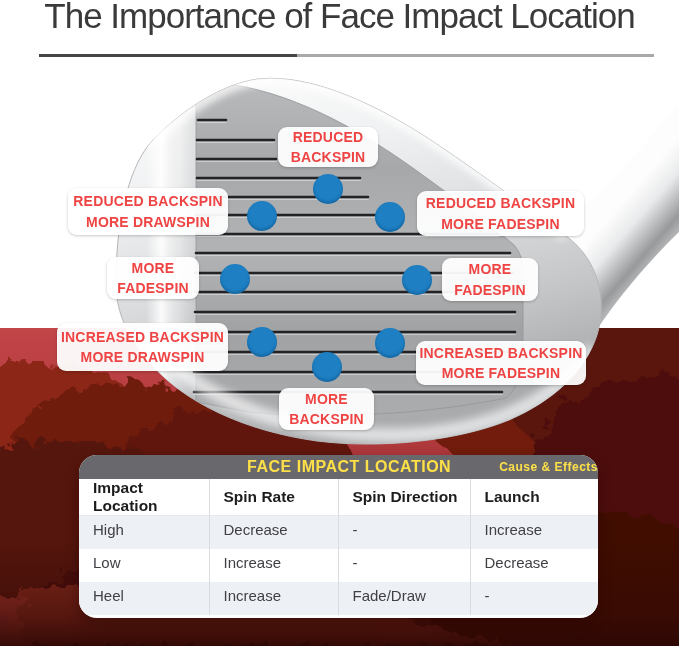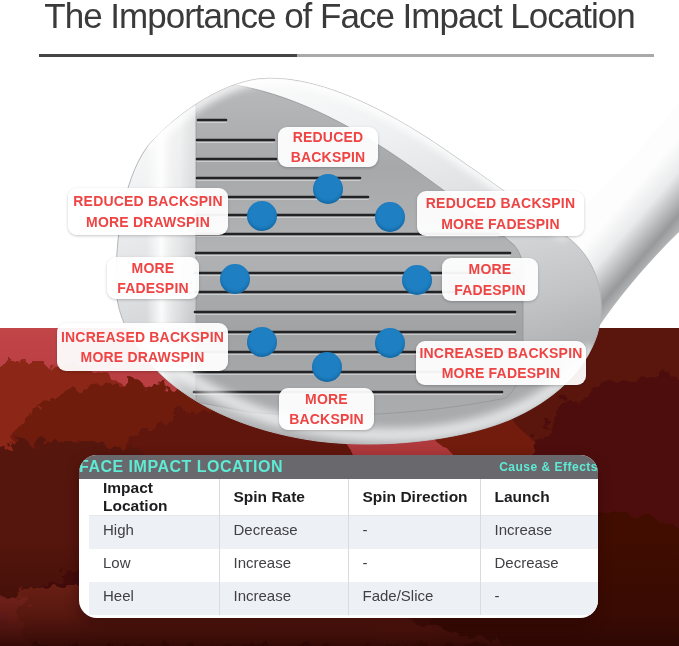--- a/index.html
+++ b/index.html
@@ -27,26 +27,26 @@
     font-weight:700;font-size:14px;line-height:1.45;color:#ef4444;text-align:center;
     letter-spacing:.2px;white-space:nowrap;box-shadow:0 1px 3px rgba(0,0,0,.22);
   }
   .co span{display:block;}
 
   .card{
     position:absolute;left:79px;top:455px;width:519px;height:163px;background:#ffffff;
     border-radius:18px;overflow:hidden;box-shadow:0 6px 14px rgba(40,5,5,.45);
   }
   .card-header{
-    height:24px;background:#69696d;color:#5eead4;display:flex;align-items:center;
-    justify-content:space-between;gap:8px;letter-spacing:.5px;
+    height:24px;background:#69696d;color:#fde047;display:flex;align-items:center;
+    justify-content:flex-end;gap:8px;letter-spacing:.5px;
   }
   .card-header .hb{font-weight:700;font-size:16px;}
   .card-header .hr{font-weight:700;font-size:12px;margin-left:40px;}
-  table.t{width:100%;border-collapse:collapse;table-layout:fixed;font-size:15px;color:#3f3f44;margin-left:10px;}
+  table.t{width:100%;border-collapse:collapse;table-layout:fixed;font-size:15px;color:#3f3f44;}
   .t col.c1{width:130px}.t col.c2{width:129px}.t col.c3{width:132px}.t col.c4{width:128px}
   .t th{font-weight:700;color:#1d1d1f;font-size:15.5px;text-align:left;height:30px;padding:0 0 0 14px;}
   .t td{height:27px;padding:0 0 6px 14px;}
   .t th:nth-child(n+2),.t td:nth-child(n+2){border-left:1px solid #d9dbe0;}
   .t thead tr{border-bottom:1px solid #e6e8ec;background:#ffffff;}
   .t tbody tr:nth-child(odd){background:#edf0f5;}
   .t tbody tr:nth-child(even){background:#ffffff;}
 </style>
 </head>
 <body>
@@ -251,20 +251,20 @@
         </tr>
         <tr>
           <td>Low</td>
           <td>Increase</td>
           <td>-</td>
           <td>Decrease</td>
         </tr>
         <tr>
           <td>Heel</td>
           <td>Increase</td>
-          <td>Fade/Slice</td>
+          <td>Fade/Draw</td>
           <td>-</td>
         </tr>
       </tbody>
     </table>
   </div>
 
 </div>
 
 </body></html>

